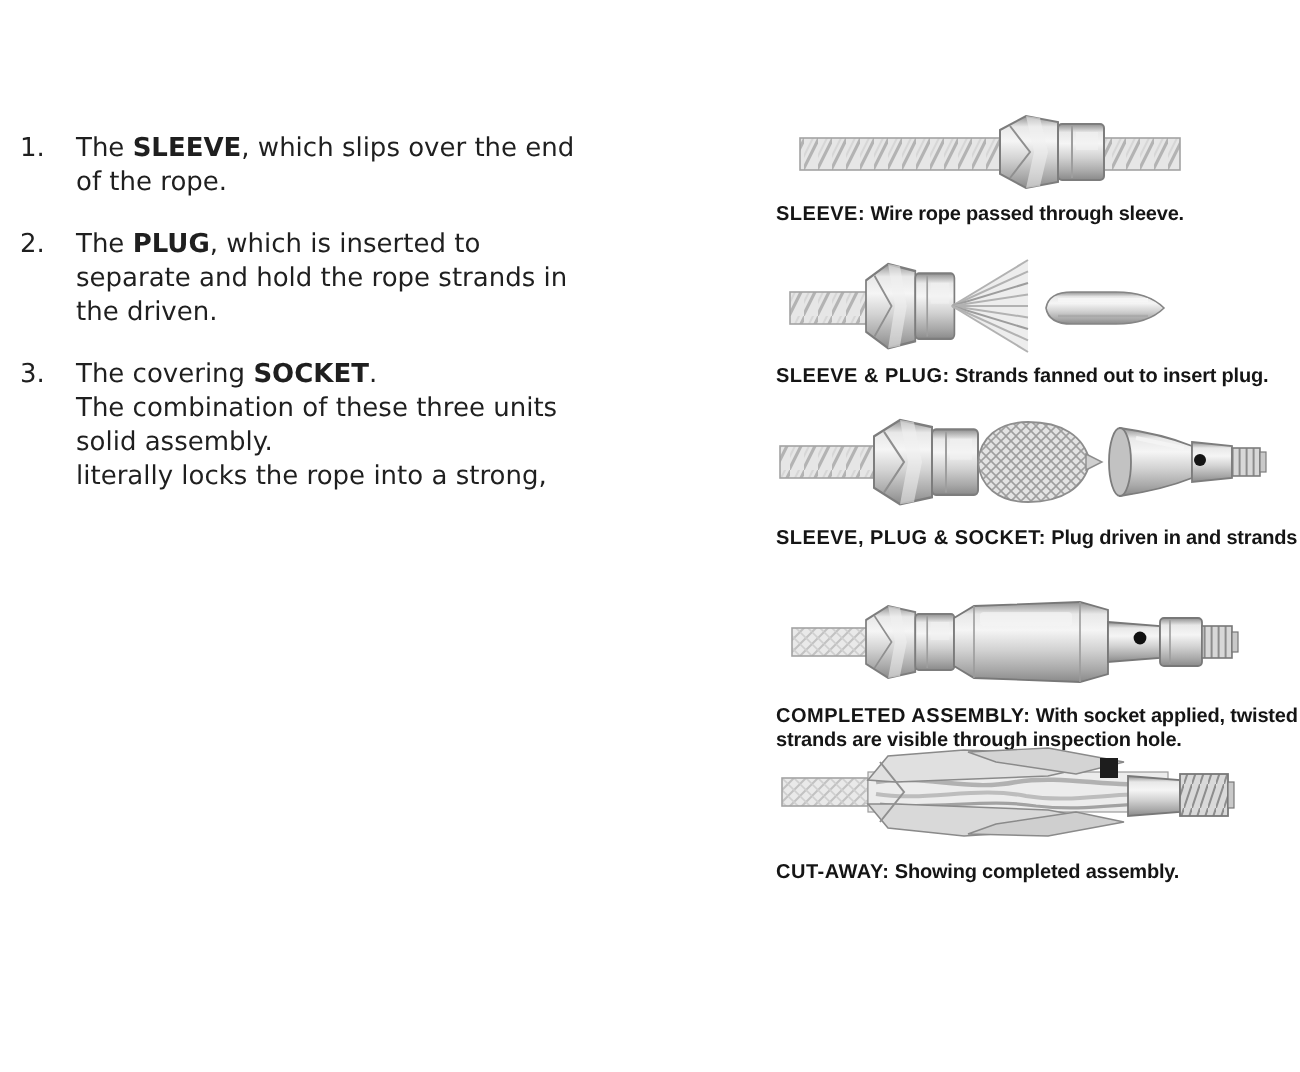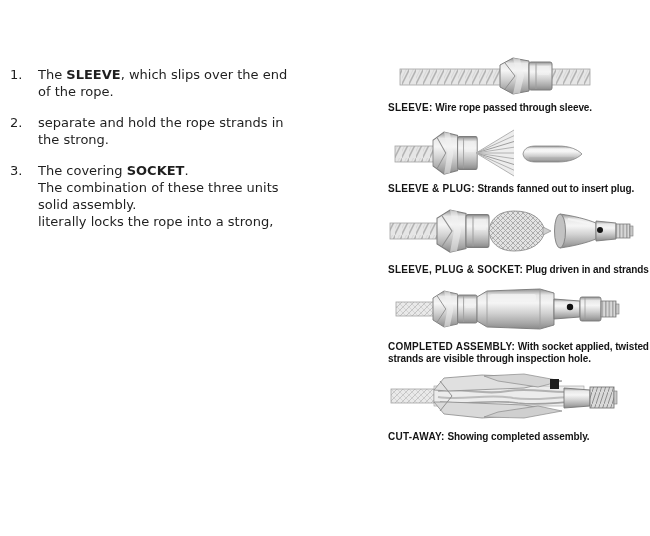--- a/index.html
+++ b/index.html
@@ -79,22 +79,23 @@
       <div class="num">1.</div>
       <div class="itext">
         <div class="line"><span>The </span><span class="term">SLEEVE</span><span>, which slips over the end</span></div>
         <div class="line">of the rope.</div>
       </div>
     </div>
 
     <div class="item">
       <div class="num">2.</div>
       <div class="itext">
+        <div class="line"><span>The </span><span class="term">PLUG</span><span>, which is inserted to</span></div>
         <div class="line">separate and hold the rope strands in</div>
-        <div class="line">the strong.</div>
+        <div class="line">the driven.</div>
       </div>
     </div>
 
     <div class="item">
       <div class="num">3.</div>
       <div class="itext">
         <div class="line"><span>The covering </span><span class="term">SOCKET</span><span>.</span></div>
         <div class="line">The combination of these three units</div>
         <div class="line">solid assembly.</div>
         <div class="line">literally locks the rope into a strong,</div>
@@ -159,21 +160,21 @@
           <circle cx="212" cy="27" r="3" fill="#151515"></circle>
           <rect x="228" y="21" width="14" height="14" fill="url(#threadV)" stroke="#7d7d7d" stroke-width="0.8"></rect>
           <rect x="242" y="23" width="3" height="10" fill="#c9c9c9" stroke="#7d7d7d" stroke-width="0.6"></rect>
         </g>
       </svg>
       <div class="cap">
         <div class="capline"><span class="lbl">SLEEVE, PLUG &amp; SOCKET:</span> <span>Plug driven in and strands</span></div>
       </div>
     </div>
 
-    <div class="fig" style="top:280px">
+    <div class="fig" style="top:292px">
       <svg width="262" height="58" viewBox="0 0 262 58">
         <rect x="8" y="22" width="38" height="14" fill="url(#ropeCross)" stroke="#a3a3a3" stroke-width="0.8"></rect>
         <use href="#hexsleeve" transform="translate(45,11) scale(0.85,1)"></use>
         <g>
           <path d="M89,17 L99,11 L152,9 L166,13 L166,45 L152,49 L99,47 L89,41 Z" fill="url(#metalV)" stroke="#787878" stroke-width="0.9"></path>
           <line x1="99" y1="11" x2="99" y2="47" stroke="#9b9b9b" stroke-width="0.8"></line>
           <line x1="152" y1="9" x2="152" y2="49" stroke="#9b9b9b" stroke-width="0.8"></line>
           <rect x="102" y="14" width="46" height="7" rx="2" fill="#f4f4f4" opacity="0.65"></rect>
           <path d="M166,19 L192,21 L192,37 L166,39 Z" fill="url(#metalV)" stroke="#787878" stroke-width="0.9"></path>
           <circle cx="182" cy="27" r="3.2" fill="#111111"></circle>

